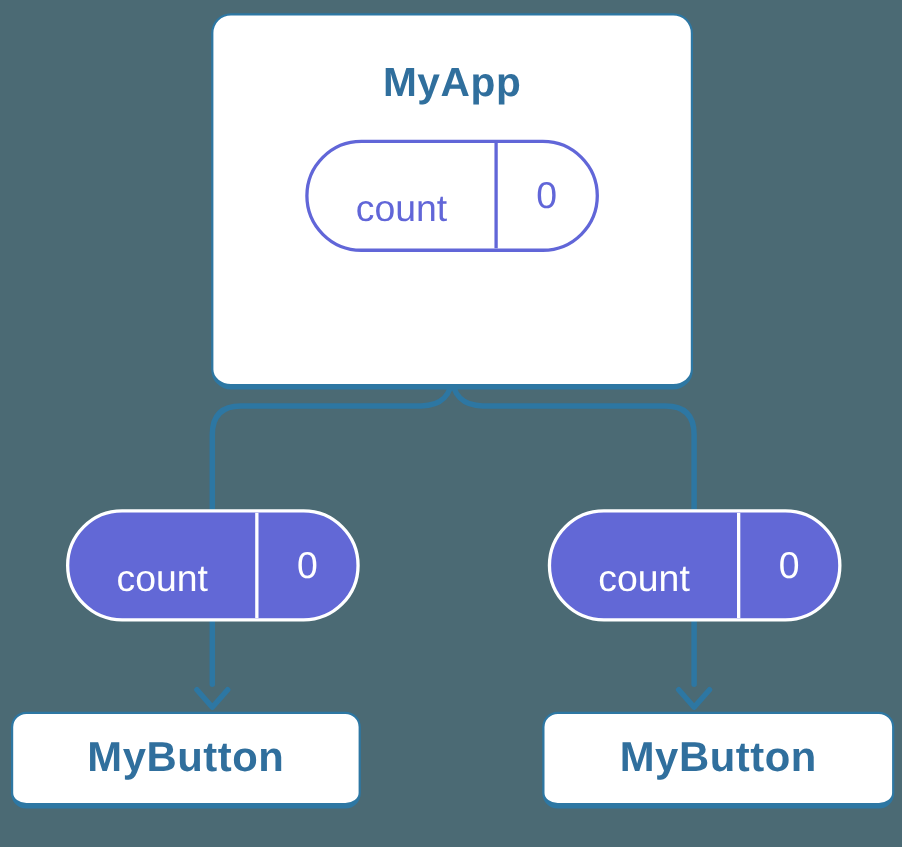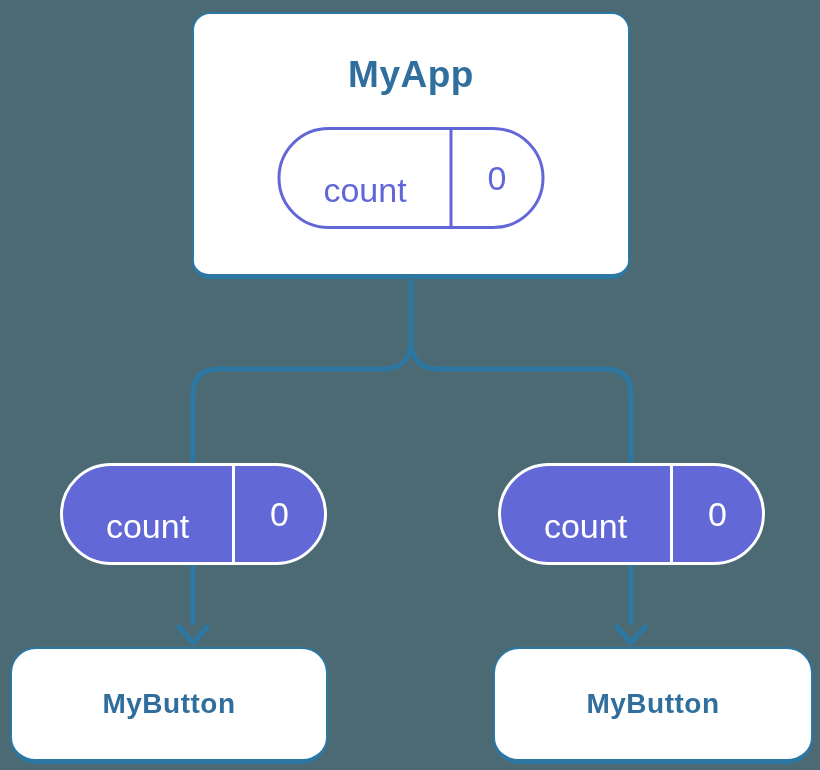--- a/index.html
+++ b/index.html
@@ -25,21 +25,21 @@
     box-sizing: border-box;
     background: #ffffff;
     border: 2.5px solid #2d77a3;
     border-bottom-width: 5px;
     z-index: 2;
   }
   .node-root {
     left: 192px;
     top: 12px;
     width: 438px;
-    height: 267px;
+    height: 342px;
     border-radius: 18px;
   }
   .node-title {
     position: absolute;
     top: 40px;
     left: 0;
     width: 100%;
     text-align: center;
     font-size: 37px;
     font-weight: 600;
@@ -79,26 +79,26 @@
     z-index: 2;
     background: #6268d6;
     border: 3px solid #ffffff;
     color: #ffffff;
   }
   .pill-filled .divider { background: #ffffff; }
   .pill-left  { left: 60px;  top: 463px; }
   .pill-right { left: 498px; top: 463px; }
   .node-button {
     top: 647px;
-    height: 117px;
-    border-radius: 26px;
+    height: 88px;
+    border-radius: 14px;
     display: flex;
     align-items: center;
     justify-content: center;
-    font-size: 28px;
+    font-size: 38px;
     font-weight: 600;
     letter-spacing: 0.5px;
     color: #306f9d;
   }
   .node-button-left  { left: 10px;  width: 318px; }
   .node-button-right { left: 493px; width: 320px; }
 </style>
 </head>
 <body>
 

